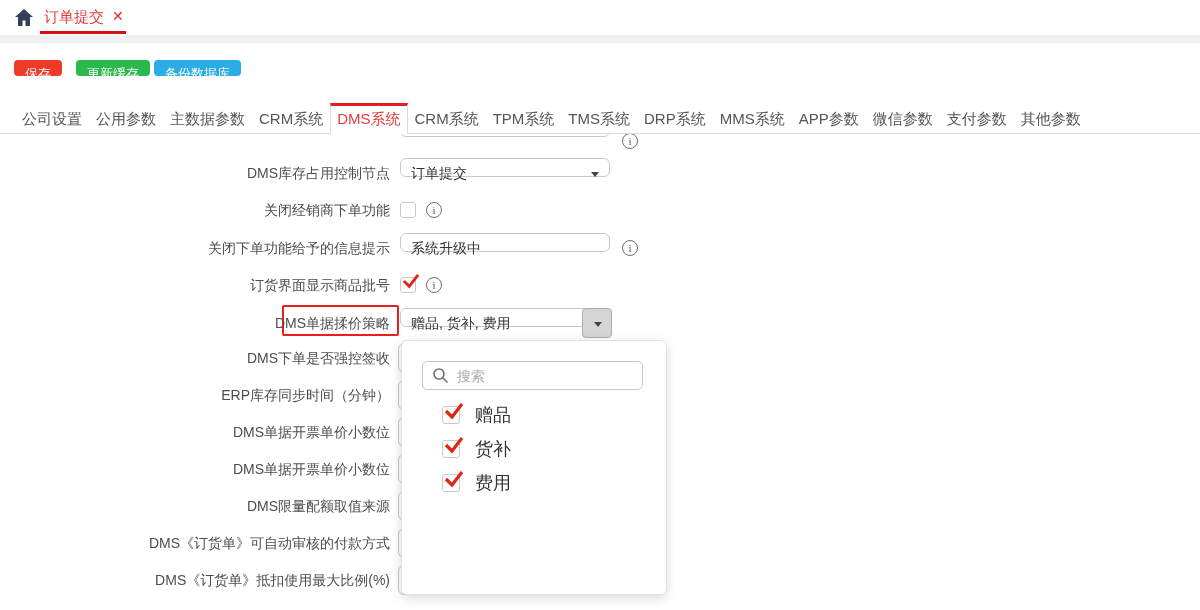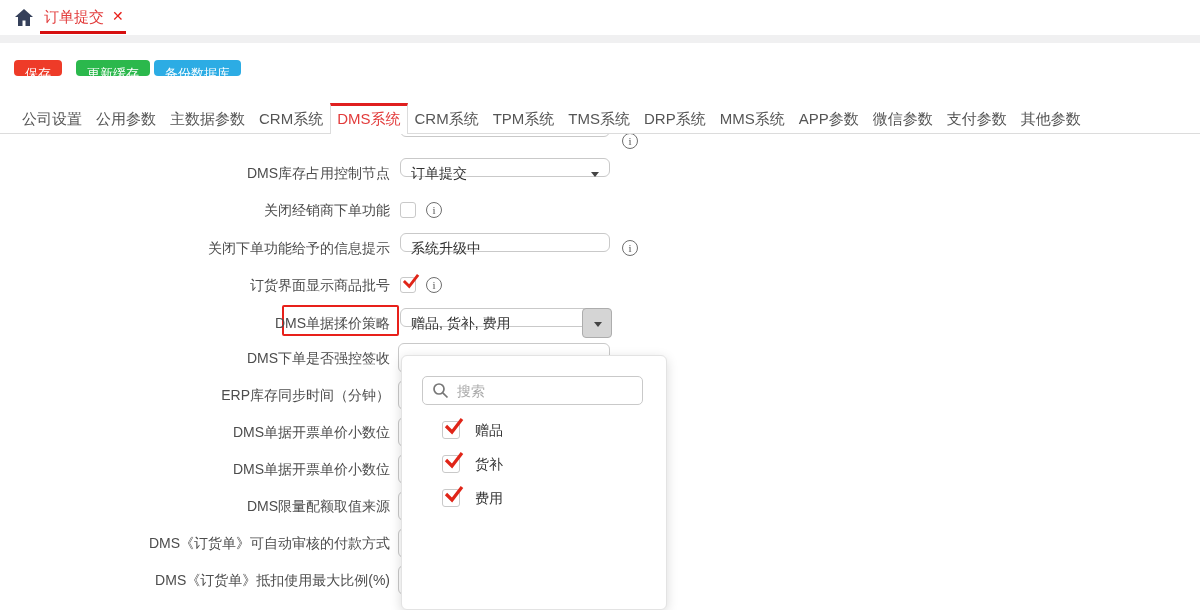--- a/index.html
+++ b/index.html
@@ -46,30 +46,30 @@
   .chk-svg{position:absolute;overflow:visible;}
   .hl-box{position:absolute;left:282px;top:171px;width:117px;height:31px;box-sizing:border-box;
         border:2px solid #e8201a;border-radius:2px;}
   .ms-btn{position:absolute;left:582px;top:174px;width:30px;height:30px;box-sizing:border-box;
         background:#d5d5d5;border:1px solid #adadad;border-radius:4px;cursor:pointer;}
   .ghost-input{position:absolute;left:398px;width:212px;height:30px;box-sizing:border-box;
         border:1px solid #c9c9c9;border-radius:6px;background:#fff;}
 
   
   .panel{position:absolute;left:401px;top:206px;width:264px;height:253px;background:#fff;
-        border:1px solid #e3e3e3;border-radius:6px;box-shadow:0 3px 12px rgba(0,0,0,.15);z-index:10;margin-top:15px;}
+        border:1px solid #e3e3e3;border-radius:6px;box-shadow:0 3px 12px rgba(0,0,0,.15);z-index:10;}
   .search{position:absolute;left:20px;top:20px;width:221px;height:29px;box-sizing:border-box;
         border:1px solid #c9c9c9;border-radius:5px;font-size:14px;color:#333;
         padding:0 8px 0 34px;font-family:inherit;outline:none;}
   .search::placeholder{color:#aaa;}
   .search-ic{position:absolute;left:30px;top:26px;width:17px;height:17px;}
   .dd-opt{position:absolute;left:0;width:100%;height:26px;cursor:pointer;}
   .dd-check{position:absolute;left:40px;top:4px;width:18px;height:18px;box-sizing:border-box;
         border:1px solid #c9c9c9;border-radius:3px;background:#fff;}
-  .dd-label{position:absolute;left:73px;top:5px;font-size:14px;color:#333;line-height:16px;}
+  .dd-label{position:absolute;left:73px;top:5px;font-size:18px;color:#333;line-height:16px;}
 </style>
 </head>
 <body>
 
 <div class="header">
   <svg class="home-ic" viewBox="0 0 20 19">
     <path d="M10 1 L19 9 H16 V18 H11.5 V12.5 H8.5 V18 H4 V9 H1 Z" fill="#35405a"></path>
   </svg>
   <span class="crumb-label">订单提交</span>
   <span class="crumb-close">✕</span>

